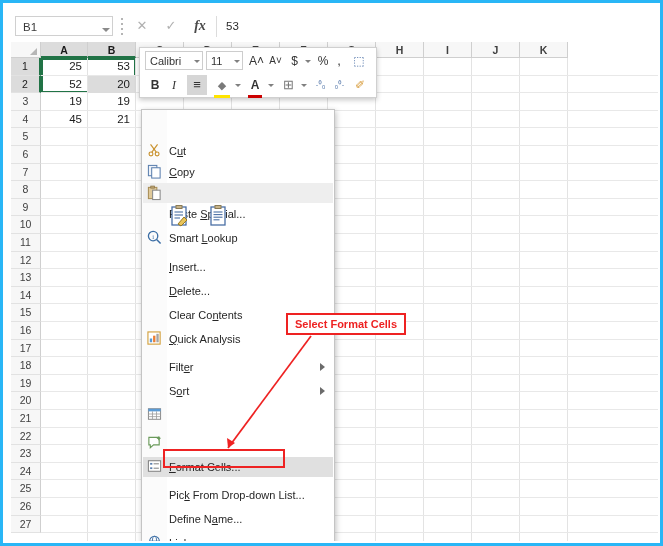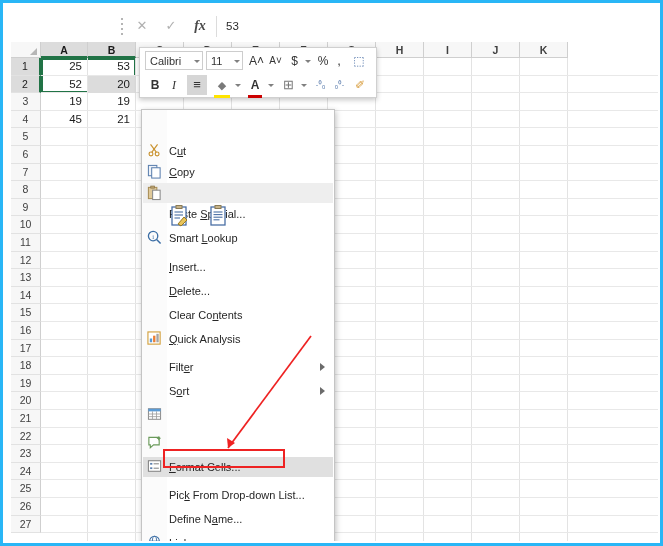--- a/index.html
+++ b/index.html
@@ -161,20 +161,24 @@
     border:2px solid #ee2222;box-sizing:border-box;z-index:58;
   }
 </style>
 </head>
 <body>
 
 <div id="frame">
   <div id="app">
 
     <div id="formulabar">
+      <div id="namebox">
+        <span>B1</span>
+        <span id="namebox-arrow"></span>
+      </div>
       <div id="nb-sep">
           <i></i>
           <i></i>
           <i></i>
           <i></i>
         </div>
       <div class="fb-btn" id="fb-cancel">✕</div>
       <div class="fb-btn" id="fb-enter">✓</div>
       <div class="fb-btn" id="fb-fx">fx</div>
       <div id="fb-divider"></div>
@@ -438,15 +442,16 @@
           <line x1="7.5" y1="15.8" x2="13.5" y2="15.8" stroke="#4a6fa5" stroke-width="1.1"></line>
         </svg>
       </div>
     </div>
 
     <div id="fmt-outline"></div>
     <svg id="arrow-svg">
       <line x1="300" y1="325" x2="217" y2="437" stroke="#ee2222" stroke-width="1.7"></line>
       <polygon points="217,437 216,427 224,432" fill="#ee2222"></polygon>
     </svg>
+    <div id="annot">Select Format Cells</div>
 
   </div>
 </div>
 
 </body></html>

